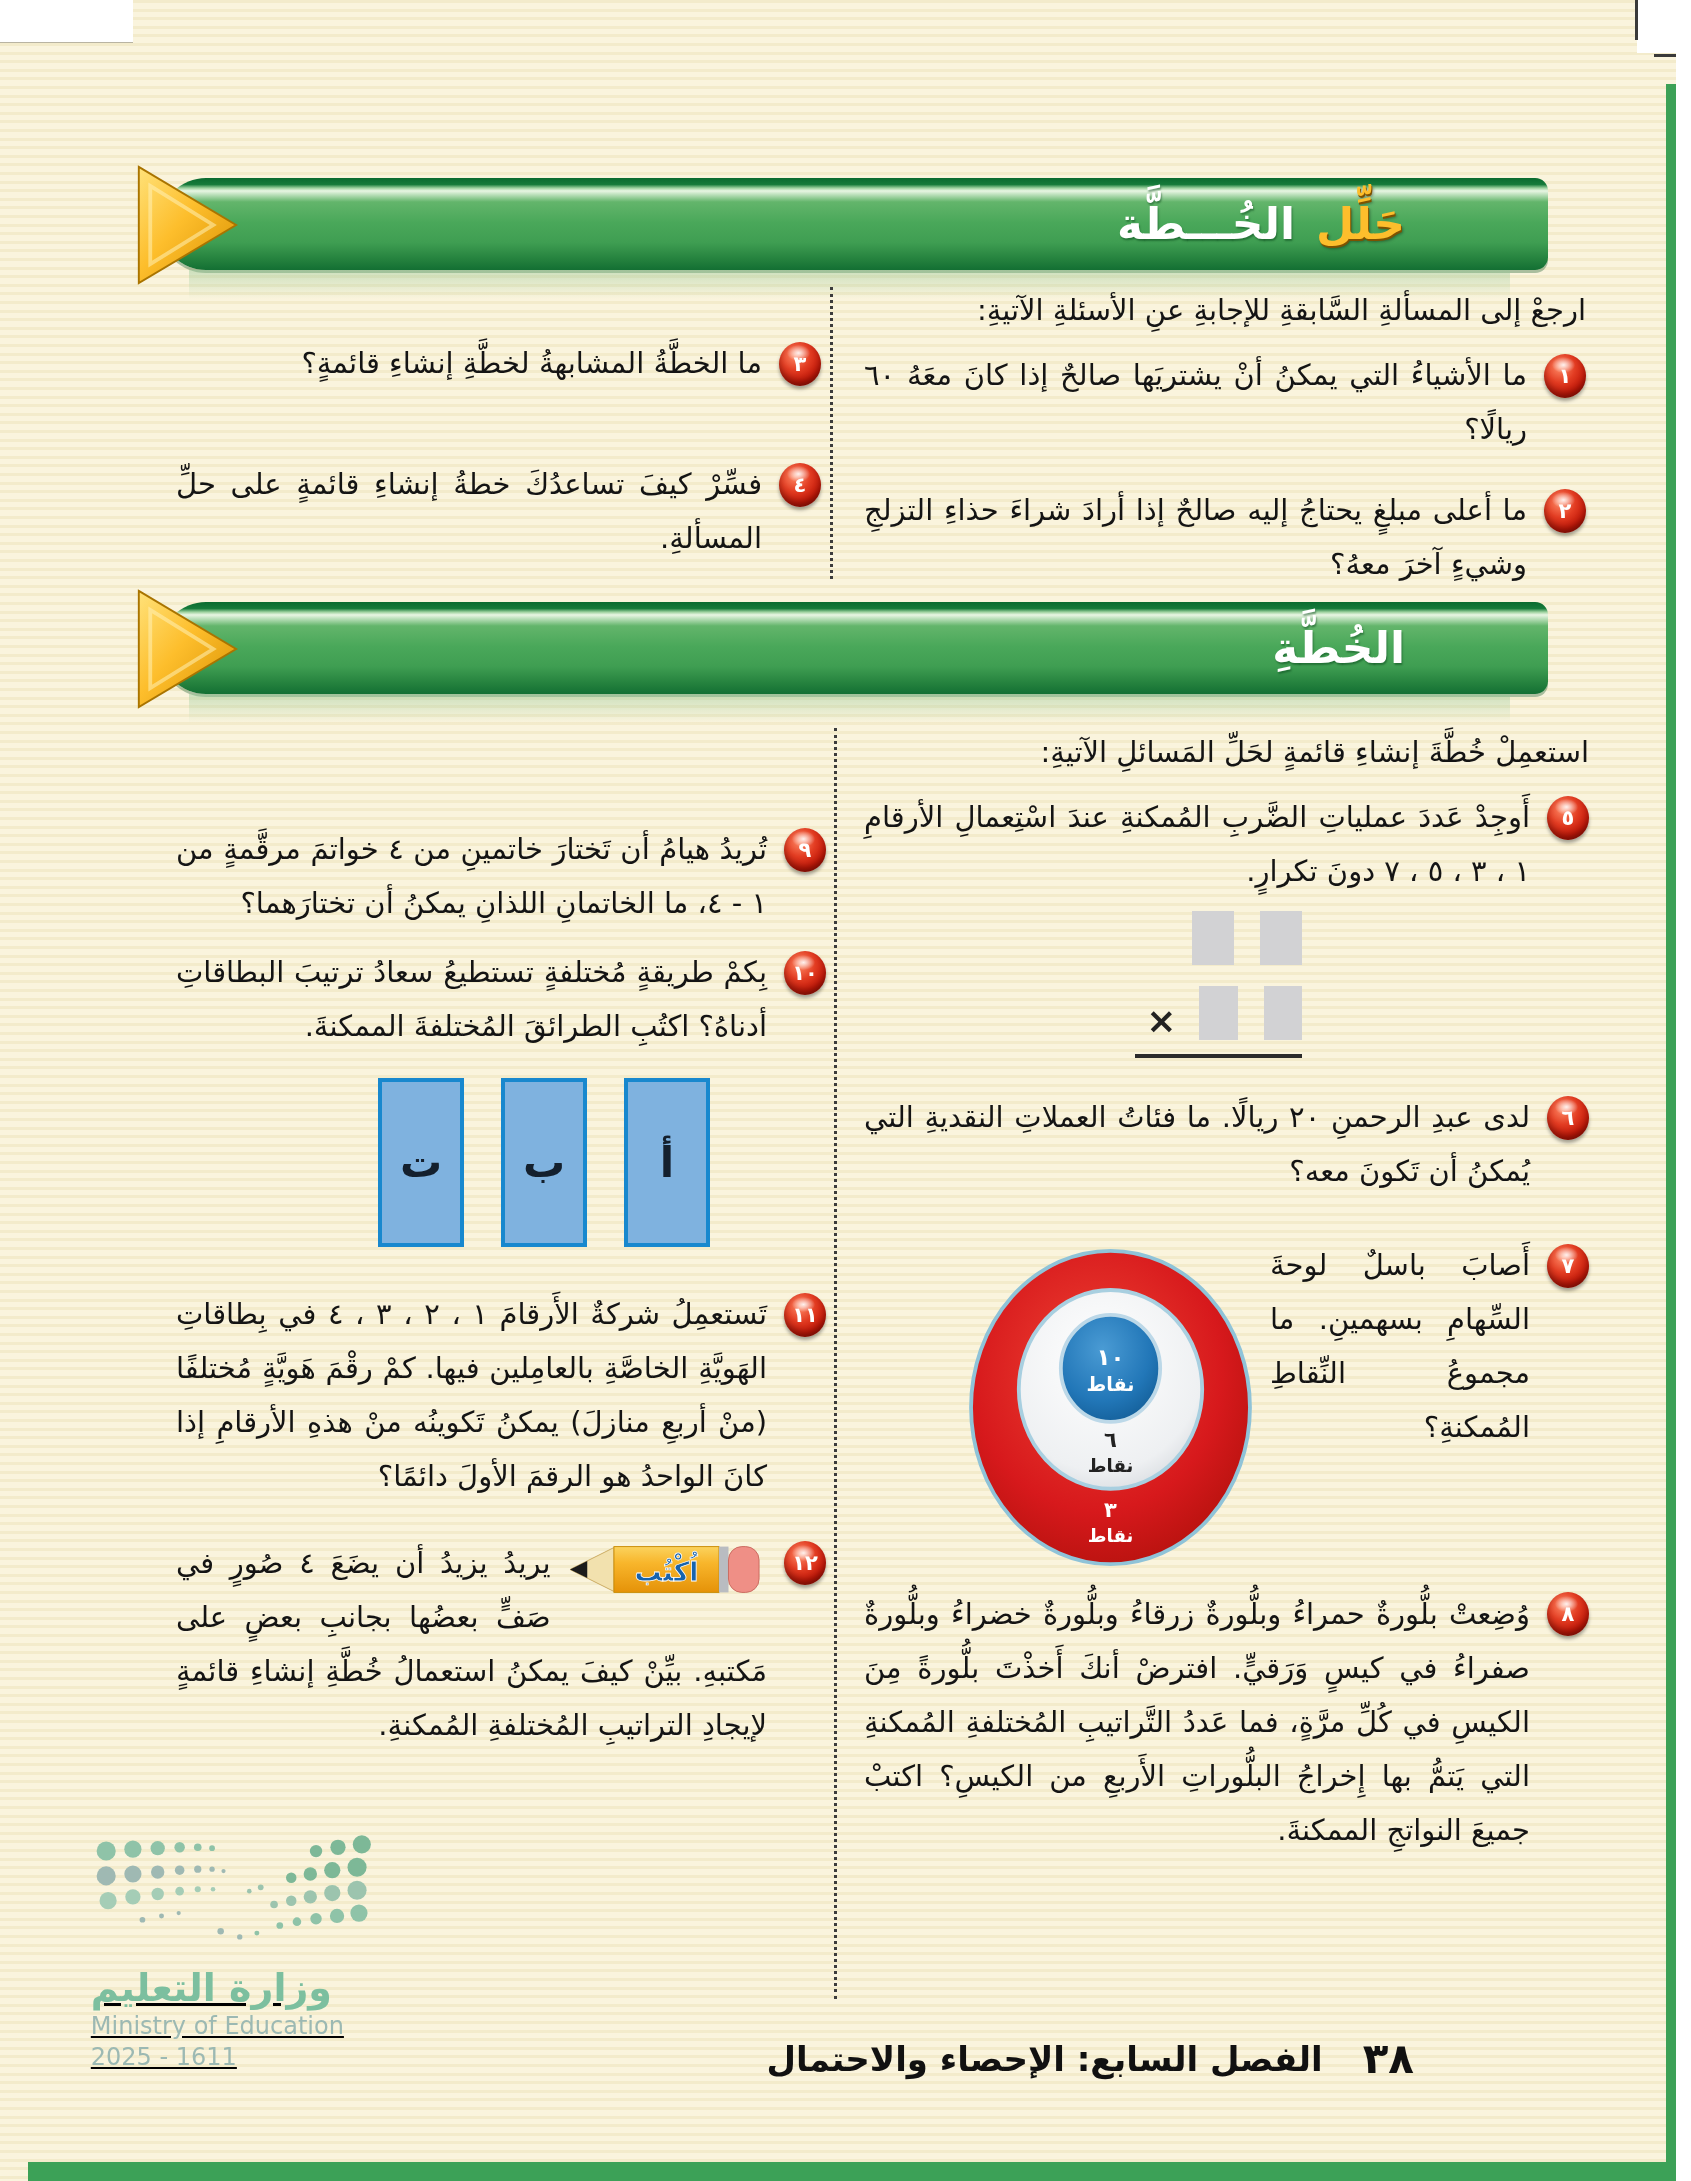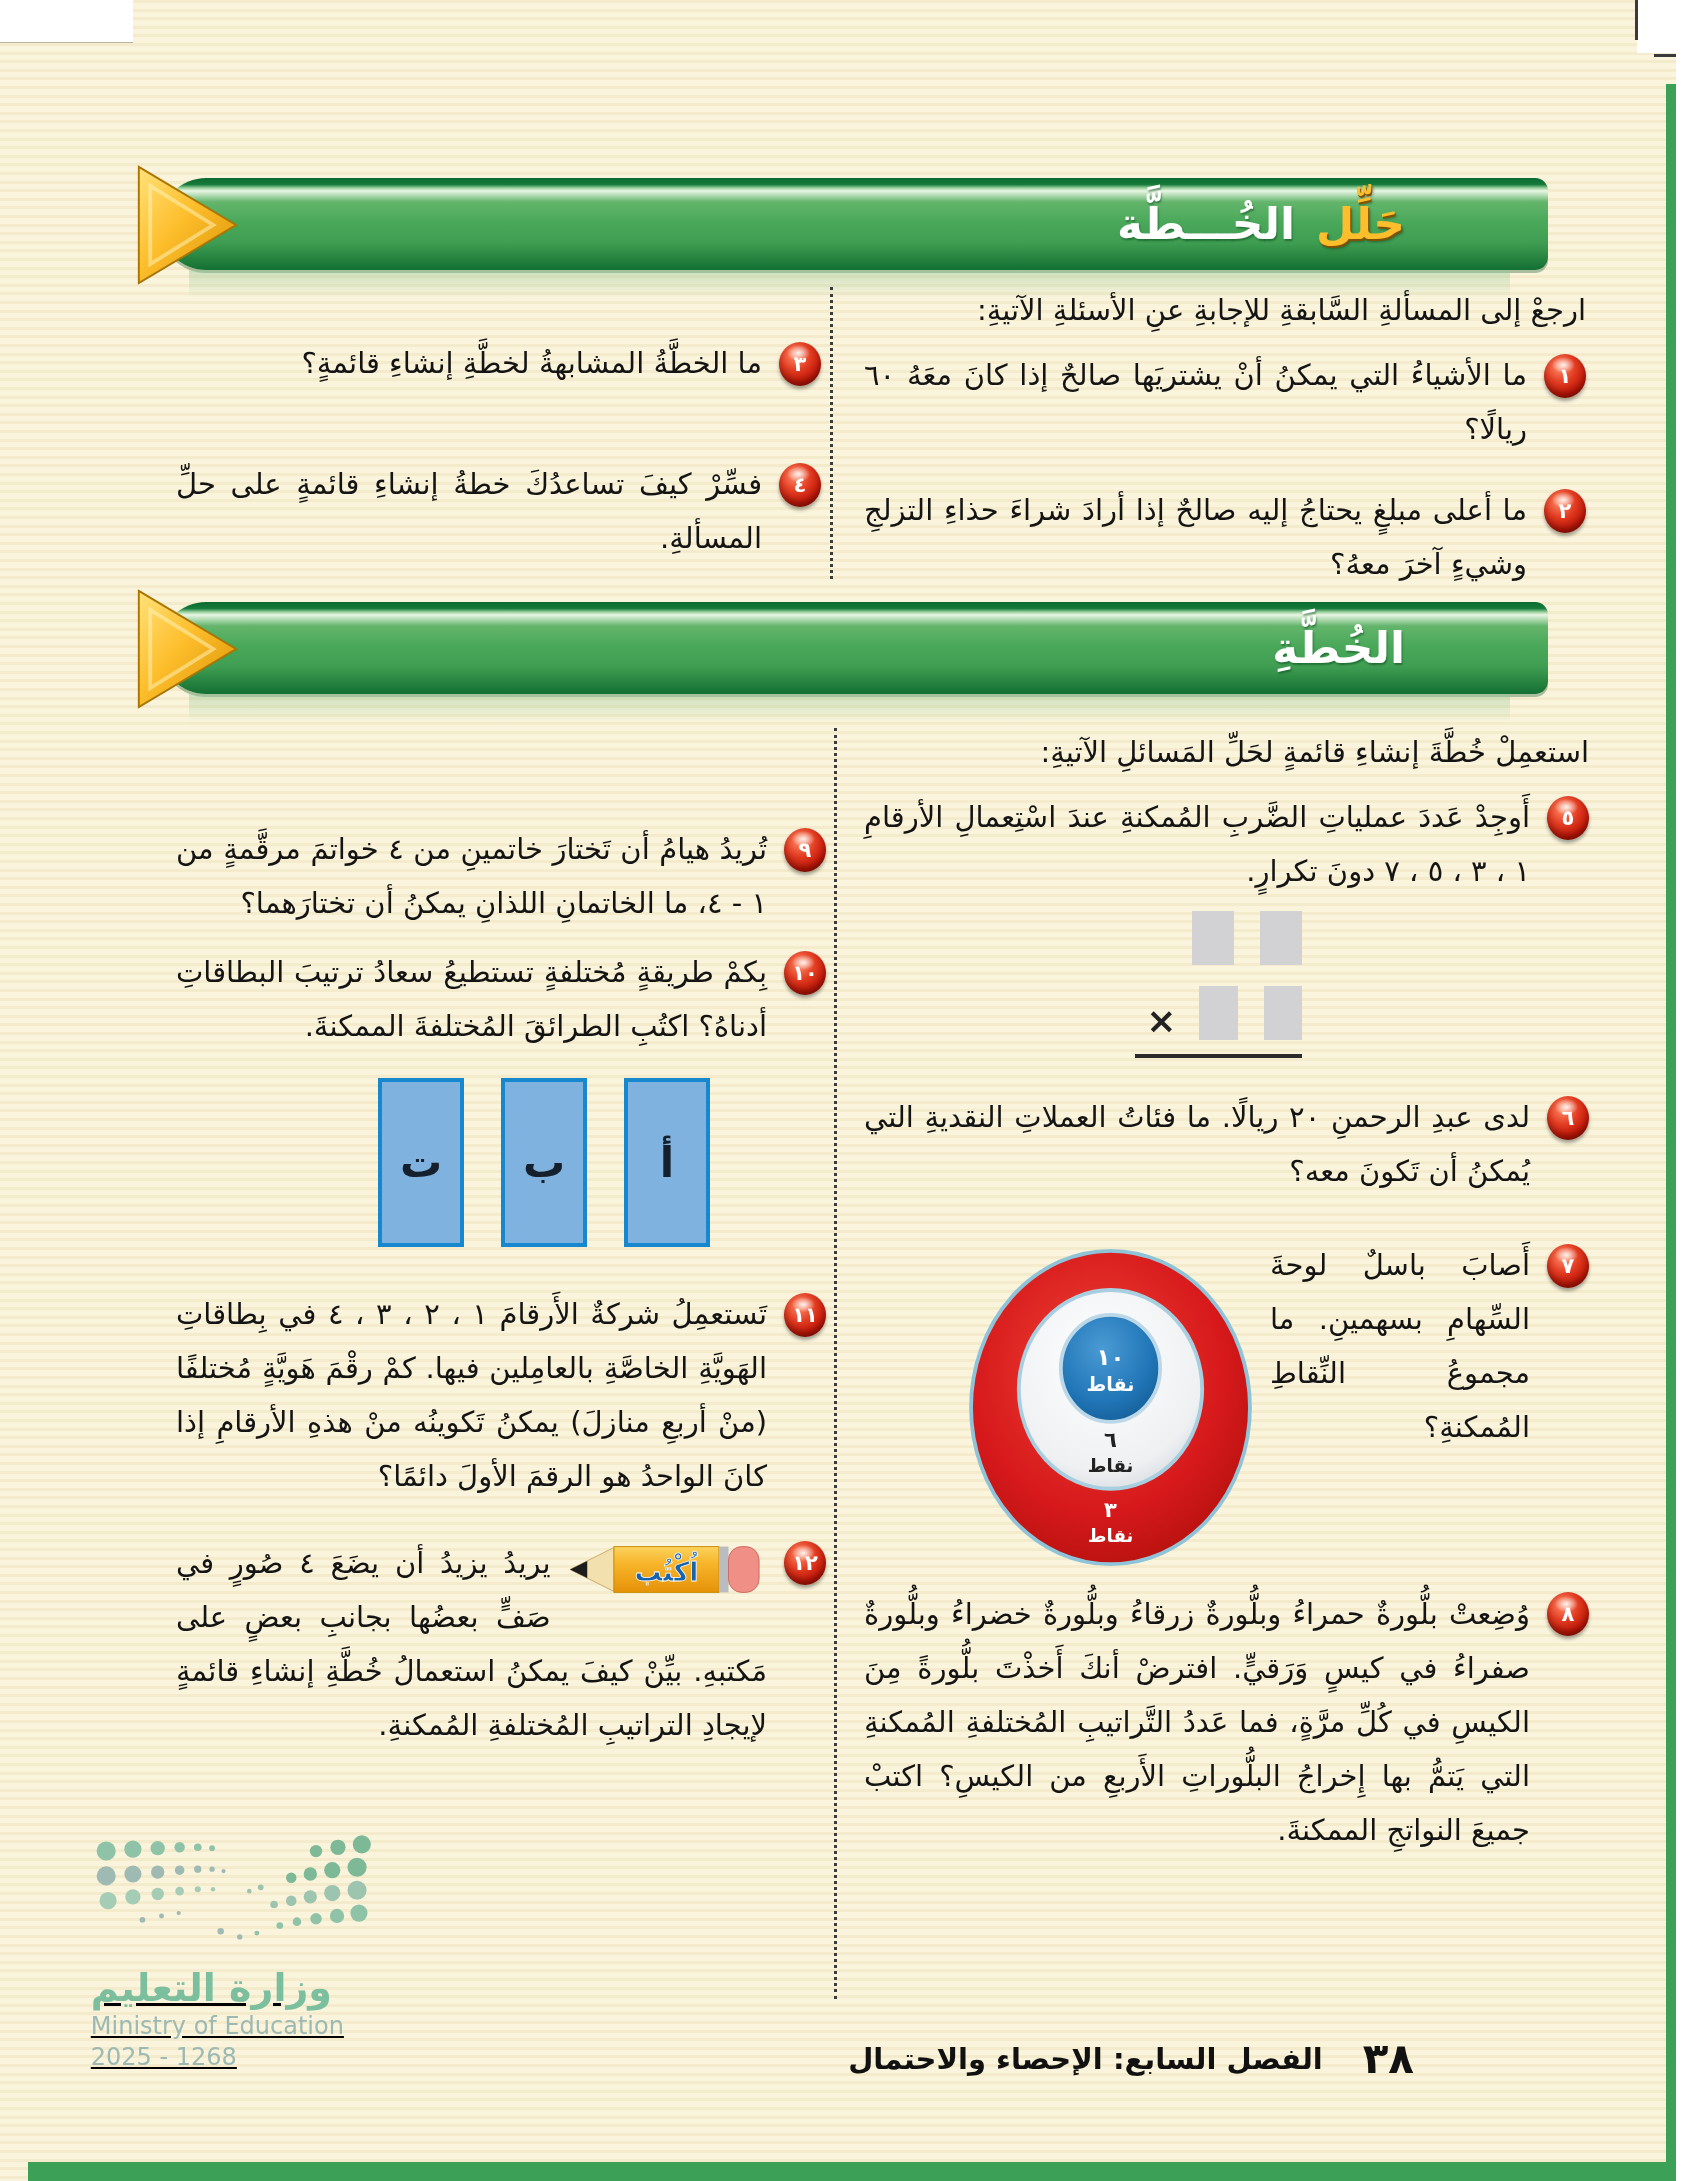--- a/index.html
+++ b/index.html
@@ -74,21 +74,21 @@
   .card{
     width:78px;height:161px;background:#7fb2df;border:4.8px solid #1888ce;
     display:flex;align-items:center;justify-content:center;
     font-size:42px;font-weight:bold;color:#14202e;
   }
   
   .pencil{float:right;width:203px;height:63px;margin-left:13.4px;margin-top:1.9px;}
   
   .footer{position:absolute;left:994px;top:2034px;width:421px;display:flex;direction:rtl;align-items:center;gap:40px;}
   .page-num{font-size:42px;font-weight:bold;color:#111;}
-  .footer-text{font-size:29px;font-weight:bold;color:#111;white-space:nowrap;}
+  .footer-text{font-size:34px;font-weight:bold;color:#111;white-space:nowrap;}
   
   .logo{position:absolute;left:88px;top:1832px;width:325px;direction:ltr;text-align:left;text-decoration:underline;}
   .logo-ar{font-size:38px;font-weight:bold;color:#7cbf9f;margin:5.7px 0 1.9px 3.8px;direction:rtl;text-align:left;}
   .logo-en{font-size:24px;color:#9cb9b3;margin:1.9px 0 0 3.8px;}
   .logo-years{font-size:24px;color:#9cb9b3;margin:3.8px 0 0 3.8px;}
 </style>
 </head>
 <body>
 
 <div class="page">
@@ -335,21 +335,21 @@
         <circle cx="202" cy="98" r="3.5"></circle>
           <circle cx="220" cy="94" r="4.5"></circle>
           <circle cx="240" cy="91" r="6"></circle>
         <circle cx="262" cy="88" r="7.5"></circle>
           <circle cx="285" cy="85" r="9"></circle>
           <circle cx="178" cy="106" r="2.6"></circle>
       </g>
     </svg>
     <div class="logo-ar">وزارة التعليم</div>
     <div class="logo-en">Ministry of Education</div>
-    <div class="logo-years">2025 - 1268</div>
+    <div class="logo-years">2025 - 1611</div>
   </div>
 
   <div class="footer">
     <span class="page-num">٣٨</span>
     <span class="footer-text">
       <span>الفصل السابع:</span>
       <span>الإحصاء والاحتمال</span>
     </span>
   </div>
 

